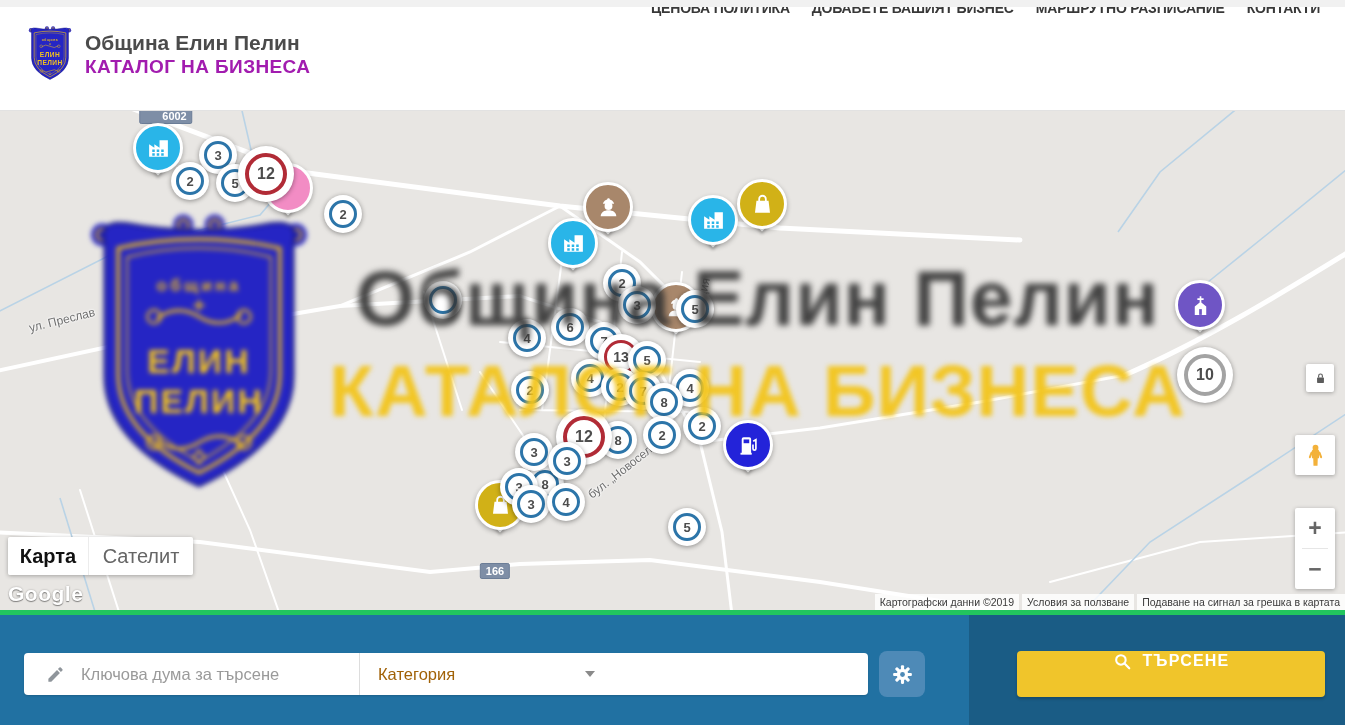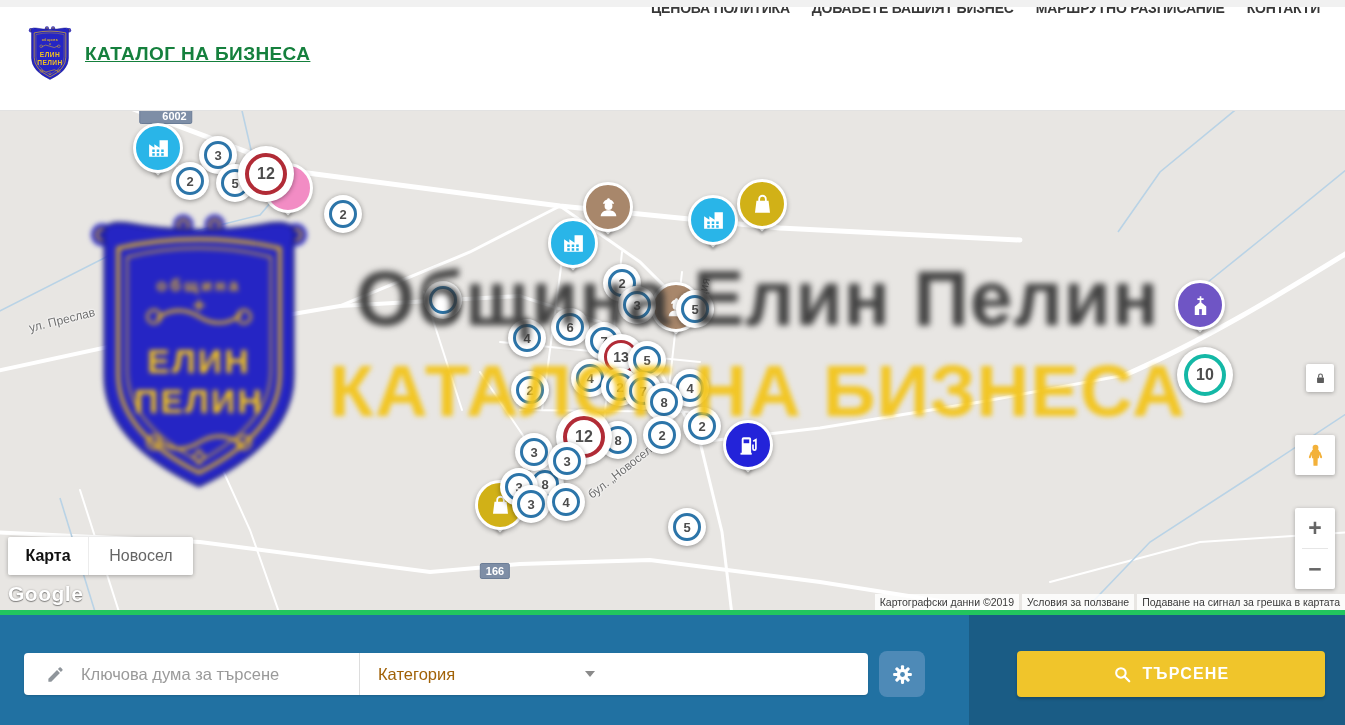--- a/index.html
+++ b/index.html
@@ -5,21 +5,21 @@
   html,body{margin:0;padding:0;background:#fff;font-family:"Liberation Sans",sans-serif;}
   #page{position:relative;width:1345px;height:725px;overflow:hidden;background:#fff;}
 
   
   .topstrip{position:absolute;top:0;left:0;width:100%;height:7px;background:#f1f1f1;z-index:5;}
   .header{position:absolute;top:0;left:0;width:100%;height:110px;background:#fff;border-bottom:1px solid #e2e2e2;z-index:4;}
   .logo{position:absolute;left:28px;top:24px;display:flex;align-items:center;gap:13px;}
   .logo-emblem{width:44px;height:60px;}
   .logo-emblem svg{width:100%;height:100%;}
   .logo-title{font-size:21px;font-weight:bold;color:#4b4b4b;line-height:1.2;}
-  .logo-sub{font-size:19px;font-weight:bold;color:#15803d;letter-spacing:.4px;text-decoration:underline;}
+  .logo-sub{font-size:19px;font-weight:bold;color:#a21caf;letter-spacing:.4px;}
   .nav{position:absolute;right:25px;top:0;height:103px;display:flex;align-items:flex-start;gap:22px;}
   .nav a{font-size:14px;font-weight:bold;color:#383838;text-decoration:none;letter-spacing:-.2px;white-space:nowrap;}
 
   
   .map{position:absolute;top:110px;left:0;width:1345px;height:500px;background:#e8e6e3;overflow:hidden;}
   .roads{position:absolute;top:0;left:0;width:100%;height:100%;z-index:1;}
   .roadlabel{position:absolute;transform:translate(-50%,-50%);background:#7e8ea6;border:1px solid #6b7d97;color:#fff;font-size:11px;font-weight:bold;padding:1px 5px;border-radius:2px;z-index:2;}
   .streetlabel{position:absolute;color:#6f6f6f;font-size:12px;white-space:nowrap;z-index:2;
     text-shadow:0 0 2px #fff,0 0 2px #fff,0 0 3px #fff;}
 
@@ -33,21 +33,21 @@
 
   
   .wm-emblem{position:absolute;left:85px;top:100px;width:228px;height:292px;filter:blur(2.5px);z-index:50;}
   .wm-emblem svg{width:100%;height:100%;}
   .wm-text{position:absolute;left:295px;top:148px;width:925px;text-align:center;z-index:51;pointer-events:none;}
   .wm1{font-size:77px;font-weight:bold;color:rgba(52,52,52,.92);letter-spacing:1px;filter:blur(3.2px);line-height:1.05;white-space:nowrap;}
   .wm2{font-size:73px;font-weight:bold;color:rgba(242,196,26,.95);letter-spacing:1px;filter:blur(2.8px);margin-top:10px;white-space:nowrap;}
 
   
   .maptype{position:absolute;left:8px;top:427px;display:flex;z-index:60;box-shadow:0 1px 4px rgba(0,0,0,.3);border-radius:2px;overflow:hidden;}
-  .maptype .mtbtn{height:38px;background:#fff;display:flex;align-items:center;justify-content:center;font-size:16px;cursor:pointer;}
+  .maptype .mtbtn{height:38px;background:#fff;display:flex;align-items:center;justify-content:center;font-size:20px;cursor:pointer;}
   .mt-map{width:80px;font-weight:bold;color:#111;}
   .mt-sat{width:104px;color:#666;border-left:1px solid #ececec;}
   .google{position:absolute;left:8px;top:472px;font-size:21px;font-weight:bold;color:#fff;z-index:60;letter-spacing:.5px;
     text-shadow:0 1px 1px rgba(0,0,0,.4),0 0 2px rgba(0,0,0,.3);}
   .attr{position:absolute;right:0;bottom:0;display:flex;gap:3px;font-size:10.5px;color:#3a3a3a;z-index:60;}
   .attr span{background:rgba(255,255,255,.82);padding:2px 5px;white-space:nowrap;}
   .ctrl{position:absolute;background:#fff;box-shadow:0 1px 4px rgba(0,0,0,.3);border-radius:2px;display:flex;align-items:center;justify-content:center;z-index:60;}
   .ctrl-lock{left:1306px;top:254px;width:28px;height:28px;}
   .ctrl-peg{left:1295px;top:325px;width:40px;height:40px;}
   .ctrl-zoom{left:1295px;top:398px;width:40px;height:81px;flex-direction:column;}
@@ -60,21 +60,21 @@
   .fieldbar{position:absolute;left:24px;top:38px;width:844px;height:42px;background:#fff;border-radius:4px;display:flex;align-items:stretch;box-shadow:0 1px 2px rgba(0,0,0,.15);}
   .seg{display:flex;align-items:center;position:relative;box-sizing:border-box;}
   .seg1{width:335px;padding-left:22px;gap:14px;}
   .seg2{width:254px;border-left:1px solid #ddd;padding-left:18px;}
   .seg3{width:255px;border-left:1px solid #ddd;padding-left:18px;}
   .kw-input{border:none;outline:none;font-size:16.5px;color:#555;width:250px;font-family:"Liberation Sans",sans-serif;background:transparent;}
   .kw-input::placeholder{color:#9a9a9a;}
   .ph{color:#a16207;font-size:16.5px;}
   .arrow{position:absolute;right:18px;top:50%;margin-top:-3px;width:0;height:0;border-left:5px solid transparent;border-right:5px solid transparent;border-top:6px solid #8a8a8a;}
   .gearbtn{position:absolute;left:879px;top:36px;width:46px;height:46px;background:#4e8ab7;border-radius:8px;display:flex;align-items:center;justify-content:center;cursor:pointer;}
-  .searchbtn{position:absolute;left:1017px;top:36px;width:308px;height:46px;background:#f0c52b;border:none;border-radius:4px;display:flex;align-items:center;justify-content:center;gap:11px;color:#fff;font-weight:bold;font-size:16px;letter-spacing:1.2px;cursor:pointer;box-shadow:0 2px 3px rgba(0,0,0,.2);font-family:"Liberation Sans",sans-serif;}
+  .searchbtn{position:absolute;left:1017px;top:36px;width:308px;height:46px;background:#f0c52b;border:none;border-radius:4px;display:flex;align-items:flex-start;justify-content:center;gap:11px;color:#fff;font-weight:bold;font-size:16px;letter-spacing:1.2px;cursor:pointer;box-shadow:0 2px 3px rgba(0,0,0,.2);font-family:"Liberation Sans",sans-serif;}
 </style>
 </head>
 <body>
 
 <div id="page">
 
   <div class="header">
     <div class="topstrip"></div>
     <div class="logo">
       <div class="logo-emblem" id="logo-emblem"><svg viewBox="0 0 200 260" xmlns="http://www.w3.org/2000/svg">
@@ -95,20 +95,21 @@
             <circle cx="60" cy="95" r="6" fill="none" stroke="#e8b820" stroke-width="2"></circle>
             <circle cx="140" cy="95" r="6" fill="none" stroke="#e8b820" stroke-width="2"></circle>
             <text x="100" y="145" text-anchor="middle" font-family="Liberation Sans, sans-serif" font-weight="bold" font-size="30" letter-spacing="2" fill="#f2c31e">ЕЛИН</text>
             <text x="100" y="181" text-anchor="middle" font-family="Liberation Sans, sans-serif" font-weight="bold" font-size="30" letter-spacing="2" fill="#f2c31e">ПЕЛИН</text>
             <path d="M62,205 q18,14 38,2 q20,-12 38,2" stroke="#e8b820" stroke-width="2.5" fill="none"></path>
             <circle cx="60" cy="207" r="6" fill="none" stroke="#e8b820" stroke-width="2"></circle>
             <circle cx="140" cy="207" r="6" fill="none" stroke="#e8b820" stroke-width="2"></circle>
             <path d="M100,214 l5,6 -5,6 -5,-6 Z" fill="none" stroke="#e8b820" stroke-width="2"></path>
           </svg></div>
       <div>
+        <div class="logo-title">Община Елин Пелин</div>
         <div class="logo-sub">КАТАЛОГ НА БИЗНЕСА</div>
       </div>
     </div>
     <div class="nav">
       <a href="#">ЦЕНОВА ПОЛИТИКА</a>
       <a href="#">ДОБАВЕТЕ ВАШИЯТ БИЗНЕС</a>
       <a href="#">МАРШРУТНО РАЗПИСАНИЕ</a>
       <a href="#">КОНТАКТИ</a>
     </div>
   </div>
@@ -169,21 +170,21 @@
           <circle cx="140" cy="207" r="6" fill="none" stroke="#e8b820" stroke-width="2"></circle>
           <path d="M100,214 l5,6 -5,6 -5,-6 Z" fill="none" stroke="#e8b820" stroke-width="2"></path>
         </svg></div>
     <div class="wm-text">
       <div class="wm1">Община Елин Пелин</div>
       <div class="wm2">КАТАЛОГ НА БИЗНЕСА</div>
     </div>
 
     <div class="maptype">
       <div class="mtbtn mt-map">Карта</div>
-      <div class="mtbtn mt-sat">Новосел</div>
+      <div class="mtbtn mt-sat">Сателит</div>
     </div>
 
     <div class="google">Google</div>
     <div class="attr">
       <span>Картографски данни ©2019</span>
       <span>Условия за ползване</span>
       <span>Подаване на сигнал за грешка в картата</span>
     </div>
 
     <div class="ctrl ctrl-lock">
@@ -384,21 +385,21 @@
       <div class="cluster" style="left: 531px; top: 394px; width: 38px; height: 38px; z-index: 38;">
         <div class="cl-ring" style="width:28px;height:28px;border:3px solid #2c75a9;font-size:13px;">3</div>
       </div>
       <div class="cluster" style="left: 566px; top: 392px; width: 38px; height: 38px; z-index: 39;">
         <div class="cl-ring" style="width:28px;height:28px;border:3px solid #2c75a9;font-size:13px;">4</div>
       </div>
       <div class="cluster" style="left: 687px; top: 417px; width: 38px; height: 38px; z-index: 40;">
         <div class="cl-ring" style="width:28px;height:28px;border:3px solid #2c75a9;font-size:13px;">5</div>
       </div>
       <div class="cluster" style="left: 1205px; top: 265px; width: 56px; height: 56px; z-index: 41;">
-        <div class="cl-ring" style="width:42px;height:42px;border:4px solid #14b8a6;font-size:16px;">10</div>
+        <div class="cl-ring" style="width:42px;height:42px;border:4px solid #a3a3a3;font-size:16px;">10</div>
       </div>
     </div>
 
   <div class="searchbar">
     <div class="searchbar-dark"></div>
 
     <div class="fieldbar">
       <div class="seg seg1">
         <svg viewBox="0 0 24 24" width="19" height="19">
           <path fill="#8f959b" d="M3,17.3 V21 h3.7 L17.6,10.1 13.9,6.4 Z M20.7,7 a1.2,1.2 0 0 0 0,-1.7 L18.7,3.3 a1.2,1.2 0 0 0 -1.7,0 L15.1,5.2 18.8,8.9 Z"></path>

